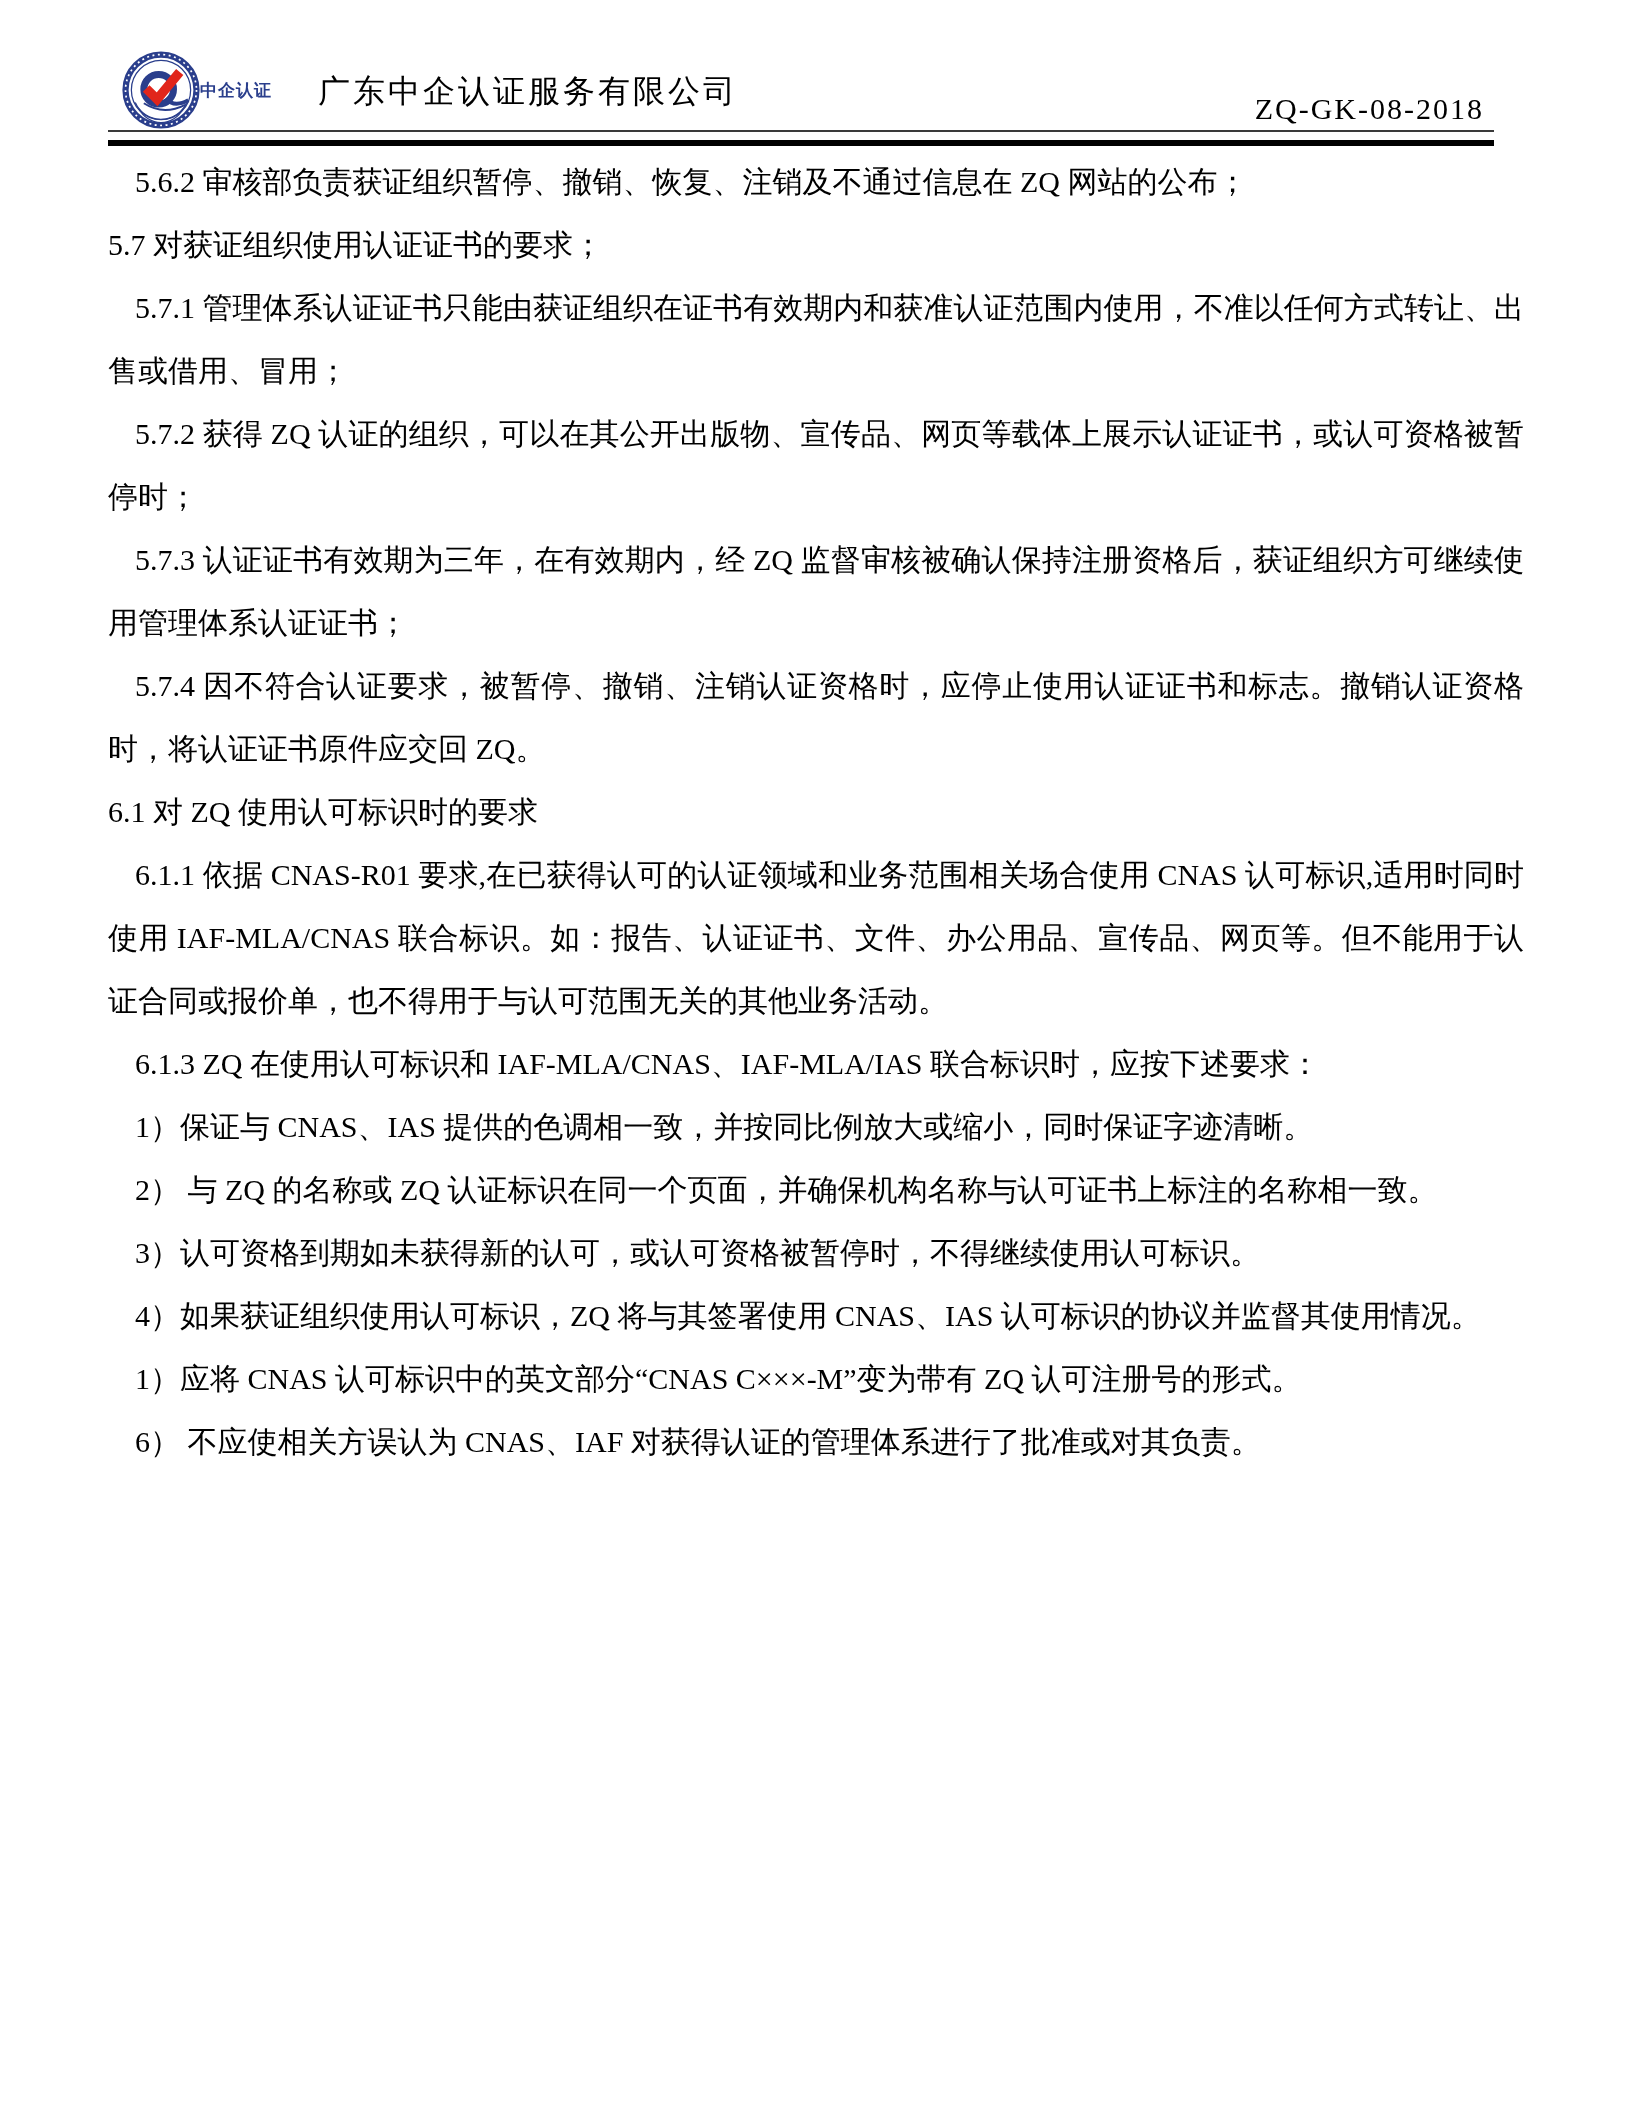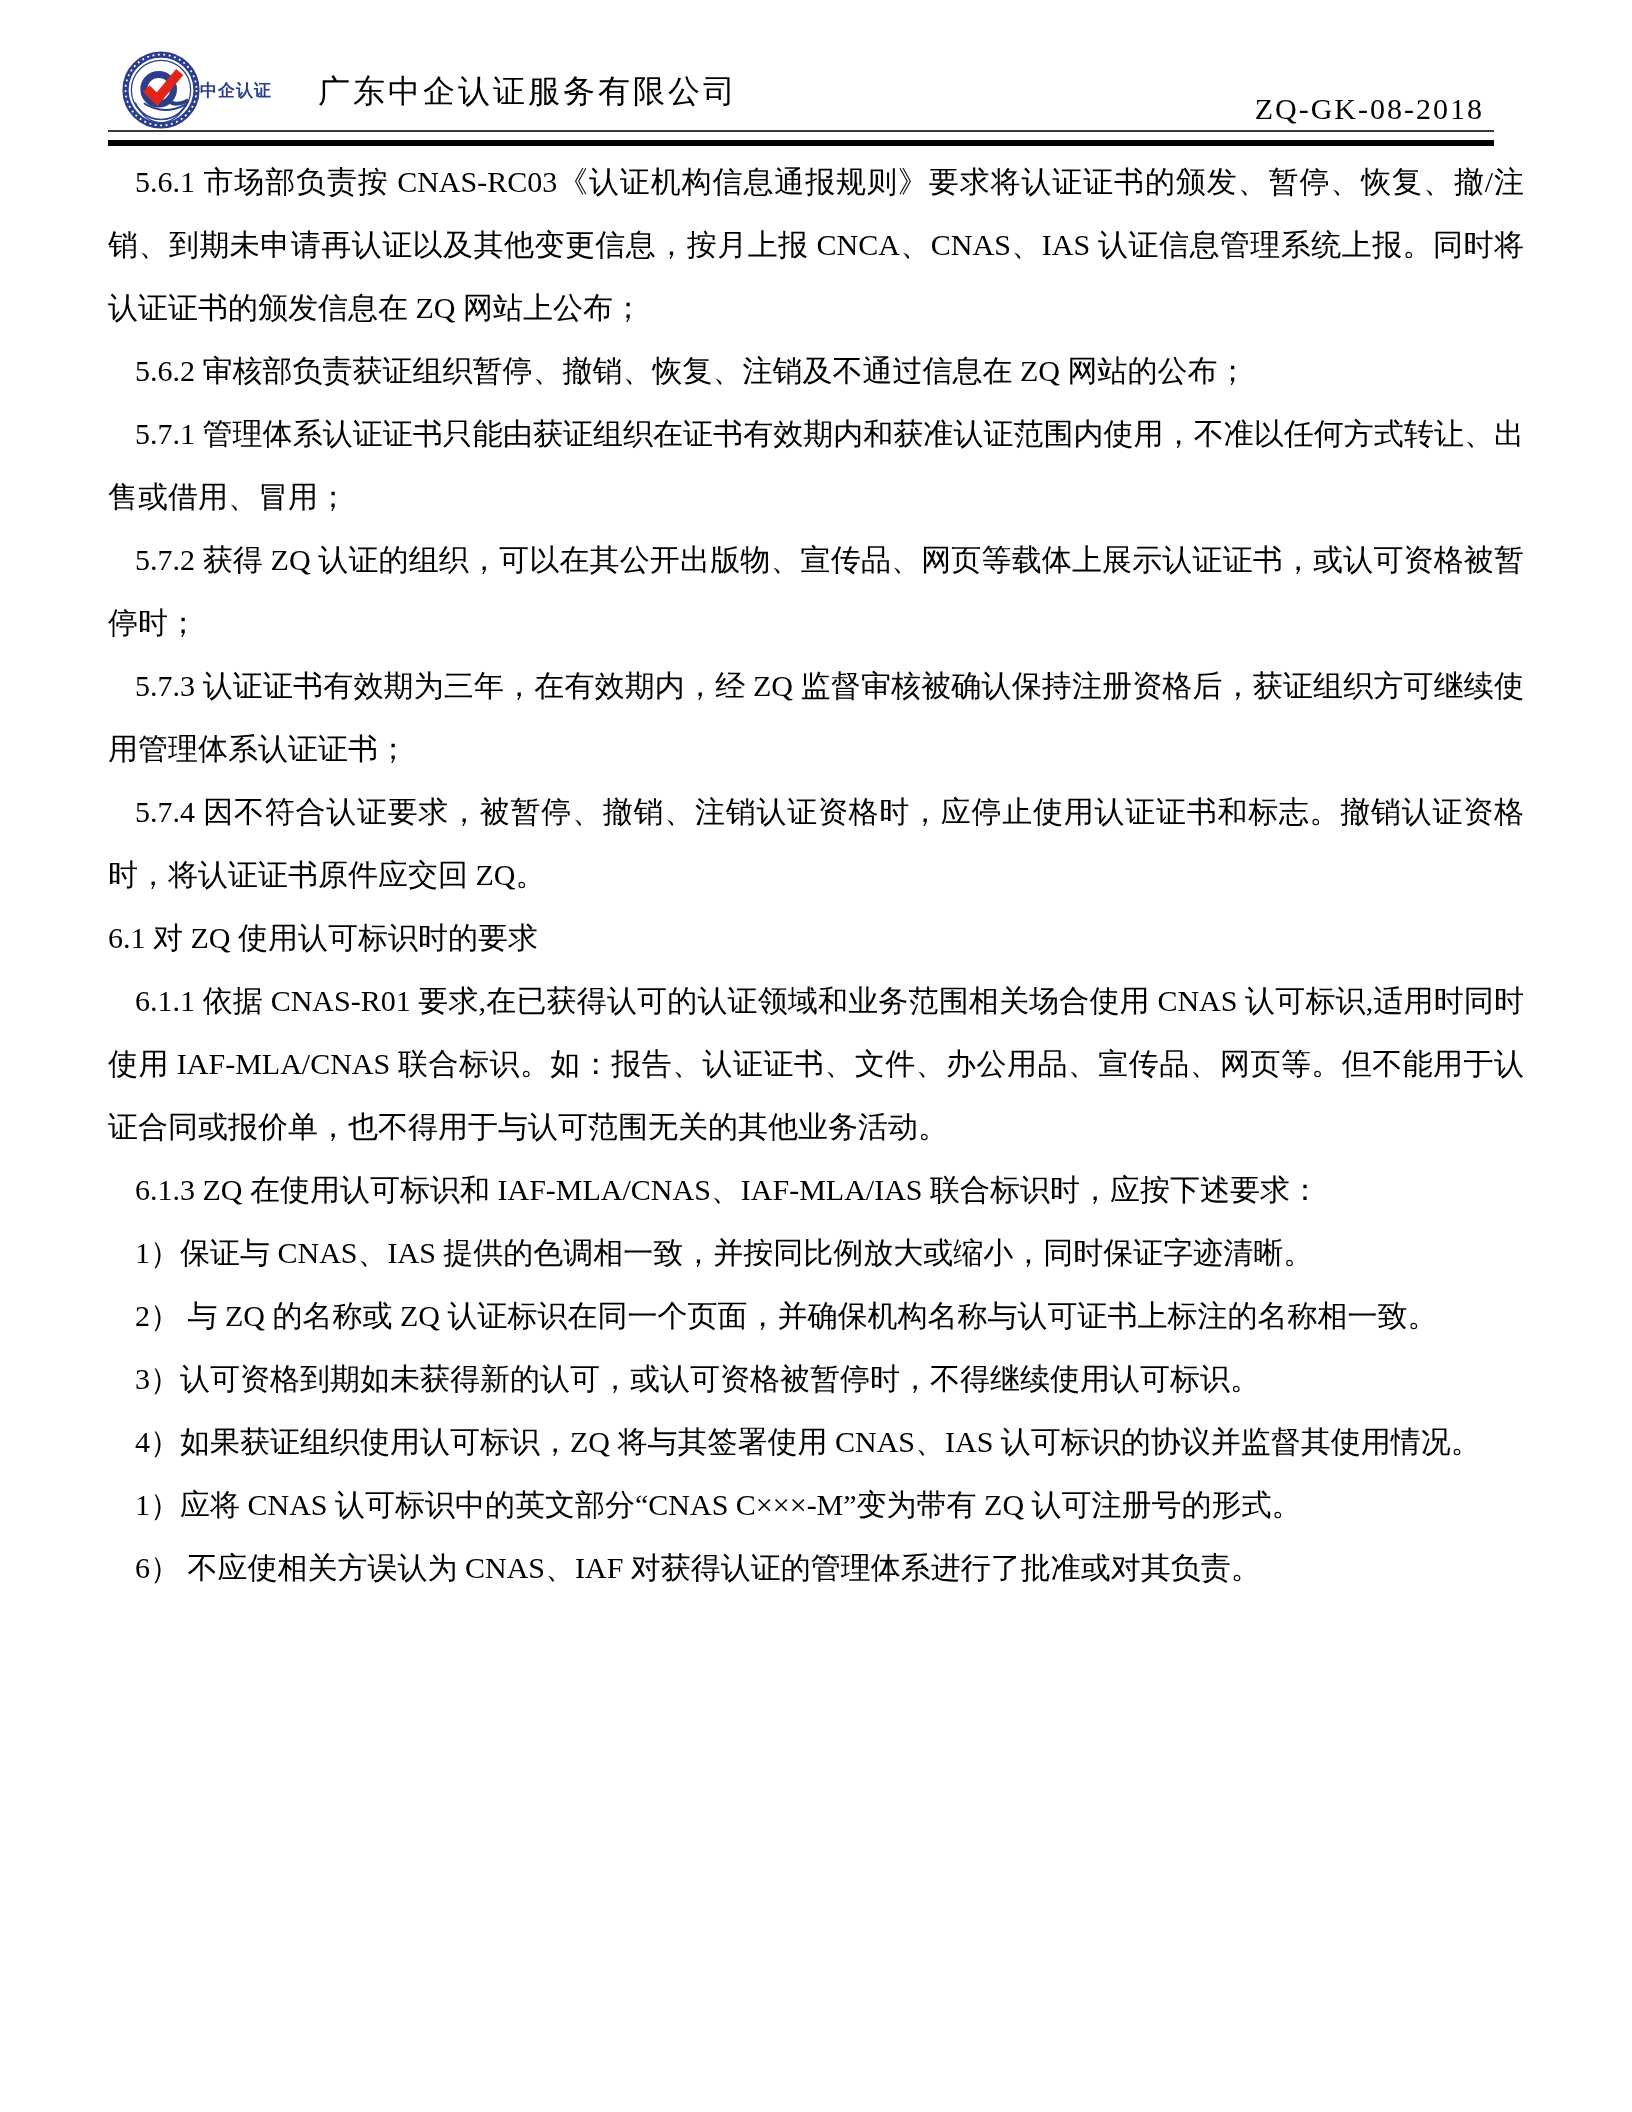--- a/index.html
+++ b/index.html
@@ -107,22 +107,22 @@
       </svg>
       <div class="logo-caption">中企认证</div>
     </div>
     <div class="company-name">广东中企认证服务有限公司</div>
     <div class="doc-code">ZQ-GK-08-2018</div>
   </div>
 
   <div class="rule-thick"></div>
 
   <div class="doc-body">
-    <p class="para indent">5.6.1 市场部负责按 CNAS-RC03《认证机构信息通报规则》要求将认证证书的颁发、暂停、恢复、撤/注销、到期未申请再认证以及其他变更信息，按月上报 CNCA、CNAS、IAS 认证信息管理系统上报。同时将认证证书的颁发信息在 ZQ 网站上公布；</p>
     <p class="para indent">5.6.2 审核部负责获证组织暂停、撤销、恢复、注销及不通过信息在 ZQ 网站的公布；</p>
+    <p class="para">5.7 对获证组织使用认证证书的要求；</p>
     <p class="para indent">5.7.1 管理体系认证证书只能由获证组织在证书有效期内和获准认证范围内使用，不准以任何方式转让、出售或借用、冒用；</p>
     <p class="para indent">5.7.2 获得 ZQ 认证的组织，可以在其公开出版物、宣传品、网页等载体上展示认证证书，或认可资格被暂停时；</p>
     <p class="para indent">5.7.3 认证证书有效期为三年，在有效期内，经 ZQ 监督审核被确认保持注册资格后，获证组织方可继续使用管理体系认证证书；</p>
     <p class="para indent">5.7.4 因不符合认证要求，被暂停、撤销、注销认证资格时，应停止使用认证证书和标志。撤销认证资格时，将认证证书原件应交回 ZQ。</p>
     <p class="para">6.1 对 ZQ 使用认可标识时的要求</p>
     <p class="para indent">6.1.1 依据 CNAS-R01 要求,在已获得认可的认证领域和业务范围相关场合使用 CNAS 认可标识,适用时同时使用 IAF-MLA/CNAS 联合标识。如：报告、认证证书、文件、办公用品、宣传品、网页等。但不能用于认证合同或报价单，也不得用于与认可范围无关的其他业务活动。</p>
     <p class="para indent">6.1.3 ZQ 在使用认可标识和 IAF-MLA/CNAS、IAF-MLA/IAS 联合标识时，应按下述要求：</p>
     <p class="para indent">1）保证与 CNAS、IAS 提供的色调相一致，并按同比例放大或缩小，同时保证字迹清晰。</p>
     <p class="para indent">2） 与 ZQ 的名称或 ZQ 认证标识在同一个页面，并确保机构名称与认可证书上标注的名称相一致。</p>
     <p class="para indent">3）认可资格到期如未获得新的认可，或认可资格被暂停时，不得继续使用认可标识。</p>

